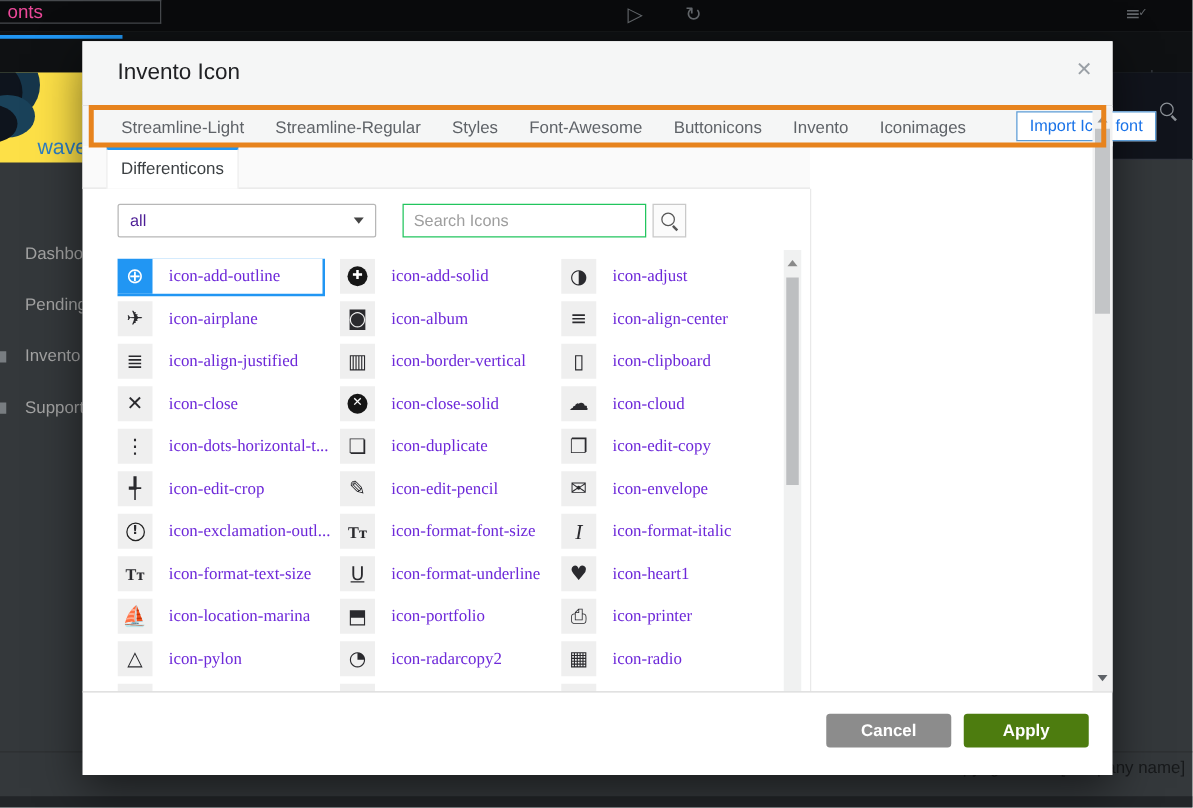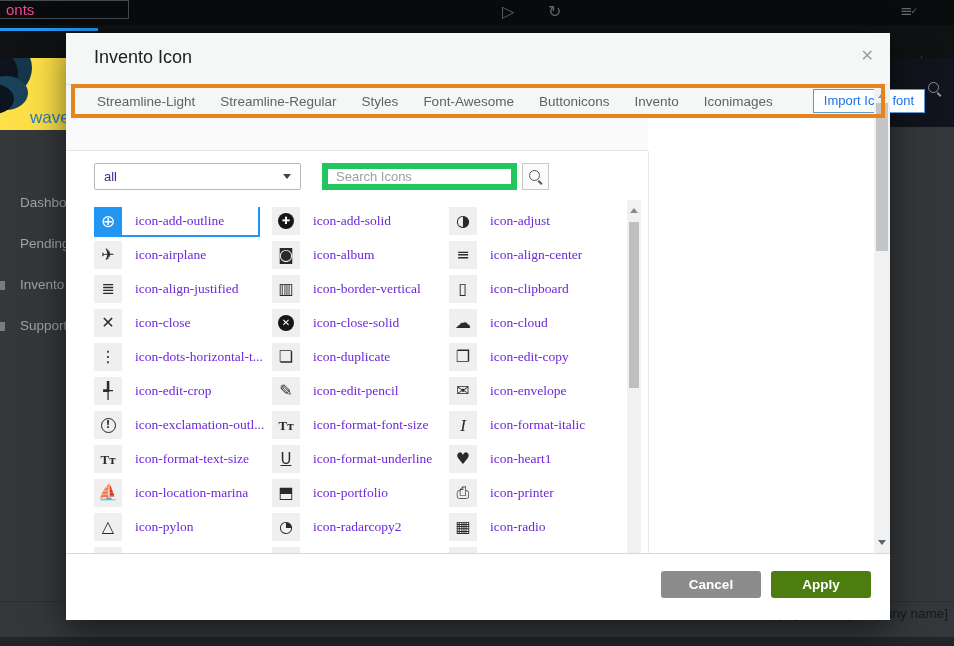--- a/index.html
+++ b/index.html
@@ -68,21 +68,21 @@
 
   .m-subtabrow { position:absolute; left:0; top:84px; width:582px; height:34px; background:#fafafa; border-bottom:1px solid #e6e6e6; }
   .subtab { position:absolute; left:19px; top:84px; width:106px; height:34px; background:#fff;
             border-top:3px solid #2196f3; border-left:1px solid #ececec; border-right:1px solid #ececec;
             font-size:13.5px; color:#3c4043; line-height:30px; text-align:center; z-index:3; cursor:pointer; }
 
   .m-select { position:absolute; left:28px; top:130px; width:207px; height:27px; border:1px solid #b7b7b7; border-radius:2px;
               font-size:13px; color:#4c1d95; line-height:25px; padding-left:9px; background:#fff; cursor:pointer; }
   .caret { position:absolute; right:9px; top:10px; width:0; height:0; border-left:4px solid transparent;
            border-right:4px solid transparent; border-top:5px solid #444; }
-  .m-search { position:absolute; left:256px; top:130px; width:195px; height:27px; border:6px solid #22c55e;
+  .m-search { position:absolute; left:256px; top:130px; width:195px; height:27px; border:1px solid #22c55e;
               font-size:13px; color:#15803d; padding:0 8px; outline:none; font-family:"Liberation Sans",sans-serif; }
   .m-search::placeholder { color:#9e9e9e; }
   .m-searchbtn { position:absolute; left:456px; top:130px; width:27px; height:27px; border:1px solid #c9c9c9;
                  background:#fbfbfb; cursor:pointer; }
   .m-searchbtn .mag { position:absolute; left:6px; top:6px; color:#555; }
 
   .m-grid { position:absolute; left:28px; top:174px; width:533px; height:346px; overflow:hidden;
             display:grid; grid-template-columns:178px 177px 178px; grid-auto-rows:28px; row-gap:6px; }
   .tile { display:flex; align-items:center; height:28px; cursor:pointer; }
   .sq { width:28px; height:28px; background:#efefef; display:flex; align-items:center; justify-content:center; flex:none; }
@@ -176,20 +176,21 @@
       <span class="mtab">Styles</span>
       <span class="mtab">Font-Awesome</span>
       <span class="mtab">Buttonicons</span>
       <span class="mtab">Invento</span>
       <span class="mtab">Iconimages</span>
       <span class="import-btn">Import Icon font</span>
   </div>
   <div class="annotation-box"></div>
 
   <div class="m-subtabrow"></div>
+  <div class="subtab">Differenticons</div>
 
   <div class="m-select">
     <span>all</span>
     <span class="caret"></span>
   </div>
   <input class="m-search" type="text" placeholder="Search Icons" style="">
   <div class="m-searchbtn">
     <span class="mag"></span>
   </div>
 

